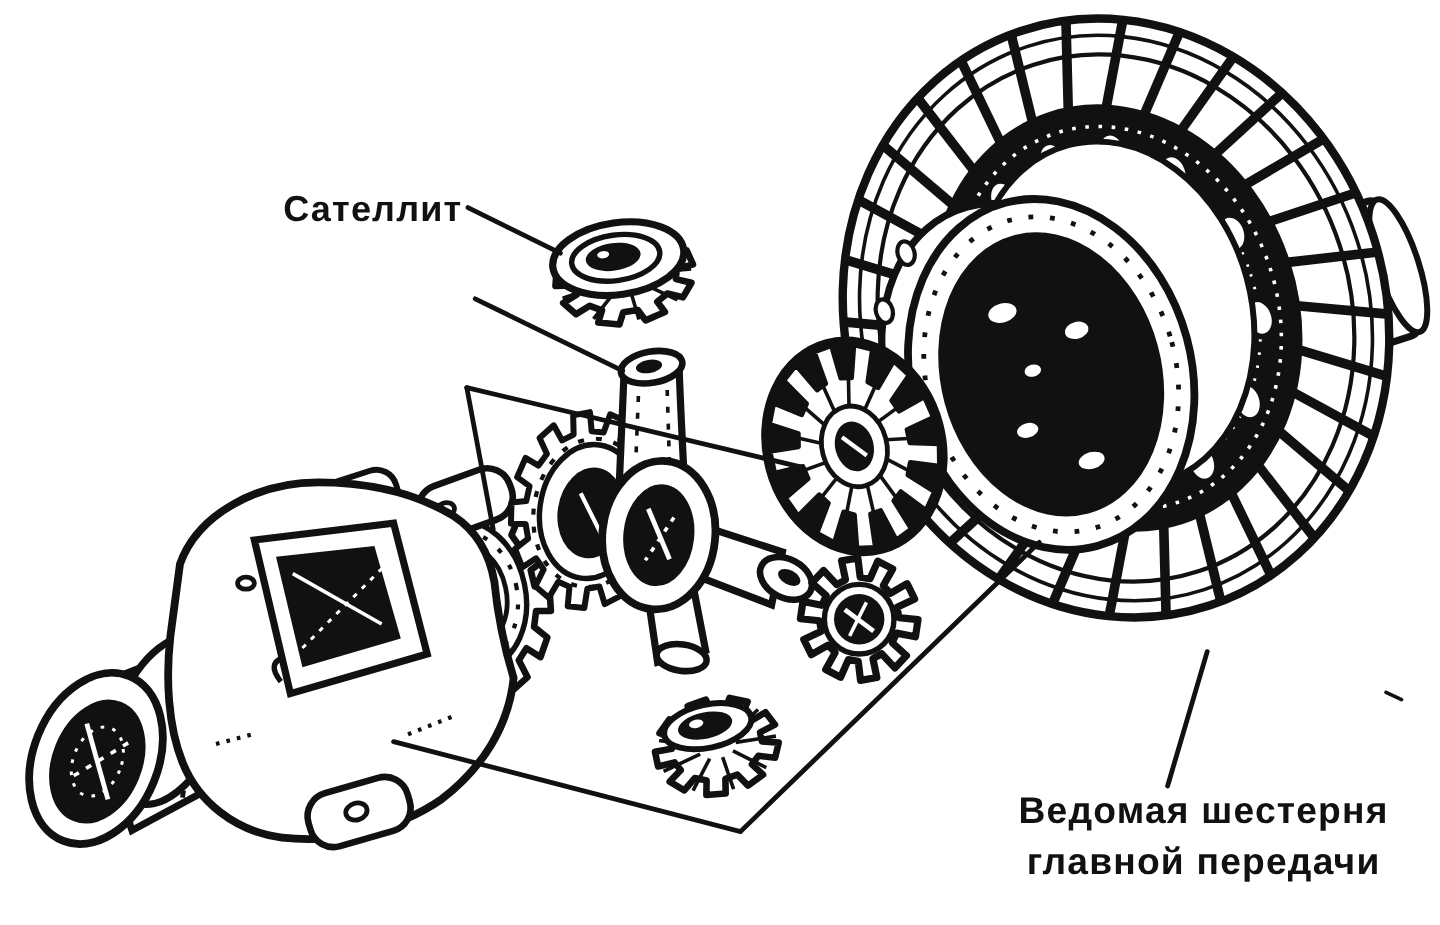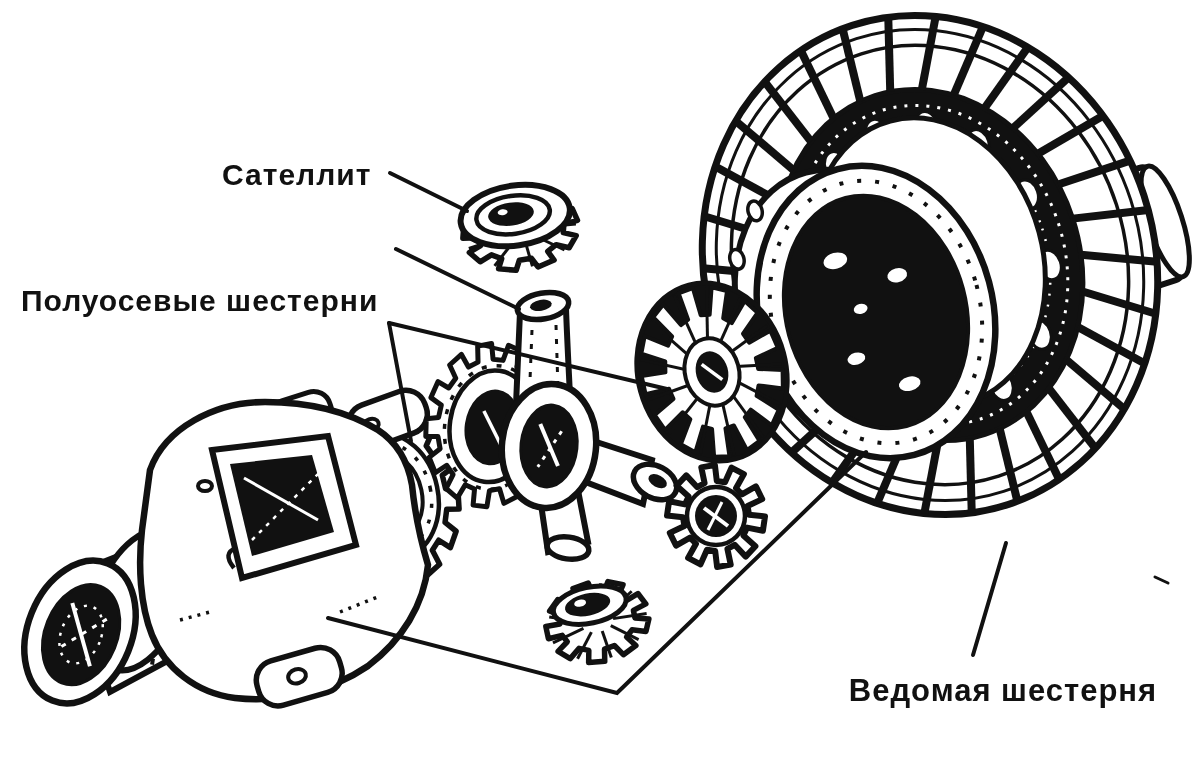--- a/index.html
+++ b/index.html
@@ -2,21 +2,21 @@
 <html><head>
 <meta charset="utf-8">
 <style>
   html,body{margin:0;padding:0;background:#fff;}
   .stage{position:relative;width:1200px;height:771px;background:#fff;overflow:hidden;
          font-family:"Liberation Sans",sans-serif;}
   .stage svg{position:absolute;left:0;top:0;}
   .lbl{position:absolute;color:#111;font-weight:700;font-size:30px;line-height:1.15;
        letter-spacing:1px;white-space:nowrap;}
   .lbl-case{font-size:32px;}
-  .lbl-driven{width:334px;text-align:center;font-size:31px;line-height:1.35;white-space:normal;margin-top:15px;}
+  .lbl-driven{width:334px;text-align:center;font-size:31px;line-height:1.35;white-space:normal;}
 </style>
 </head>
 <body>
 
 <div class="stage">
 
 <svg width="1200" height="771" viewBox="0 0 1200 771">
 
   <g transform="rotate(-18 1105 240)">
     <rect x="1040" y="182" width="130" height="118" rx="10" fill="#fff" stroke="#111" stroke-width="6"></rect>
@@ -261,18 +261,18 @@
     <line x1="390" y1="173" x2="467" y2="211"></line>
     <line x1="396" y1="249" x2="519" y2="309"></line>
     <line x1="389" y1="323" x2="411" y2="441"></line>
     <line x1="389" y1="323" x2="667" y2="389"></line>
     <polyline points="328,618 617,693 866,452"></polyline>
     <line x1="973" y1="655" x2="1006" y2="543"></line>
     <line x1="1155" y1="577" x2="1168" y2="583" stroke-width="3"></line>
   </g>
 </svg>
 
-  <div class="lbl" style="left:222px;top:158px;">Сателлит</div>
-  <div class="lbl" style="left:21px;top:284px;">Полуосевые шестерни</div>
+  <div class="lbl" style="left:236px;top:158px;">Сателлит</div>
   <div class="lbl lbl-driven" style="left:836px;top:655px;">
     <div>Ведомая шестерня</div>
+    <div>главной передачи</div>
   </div>
 </div>
 
 </body></html>

